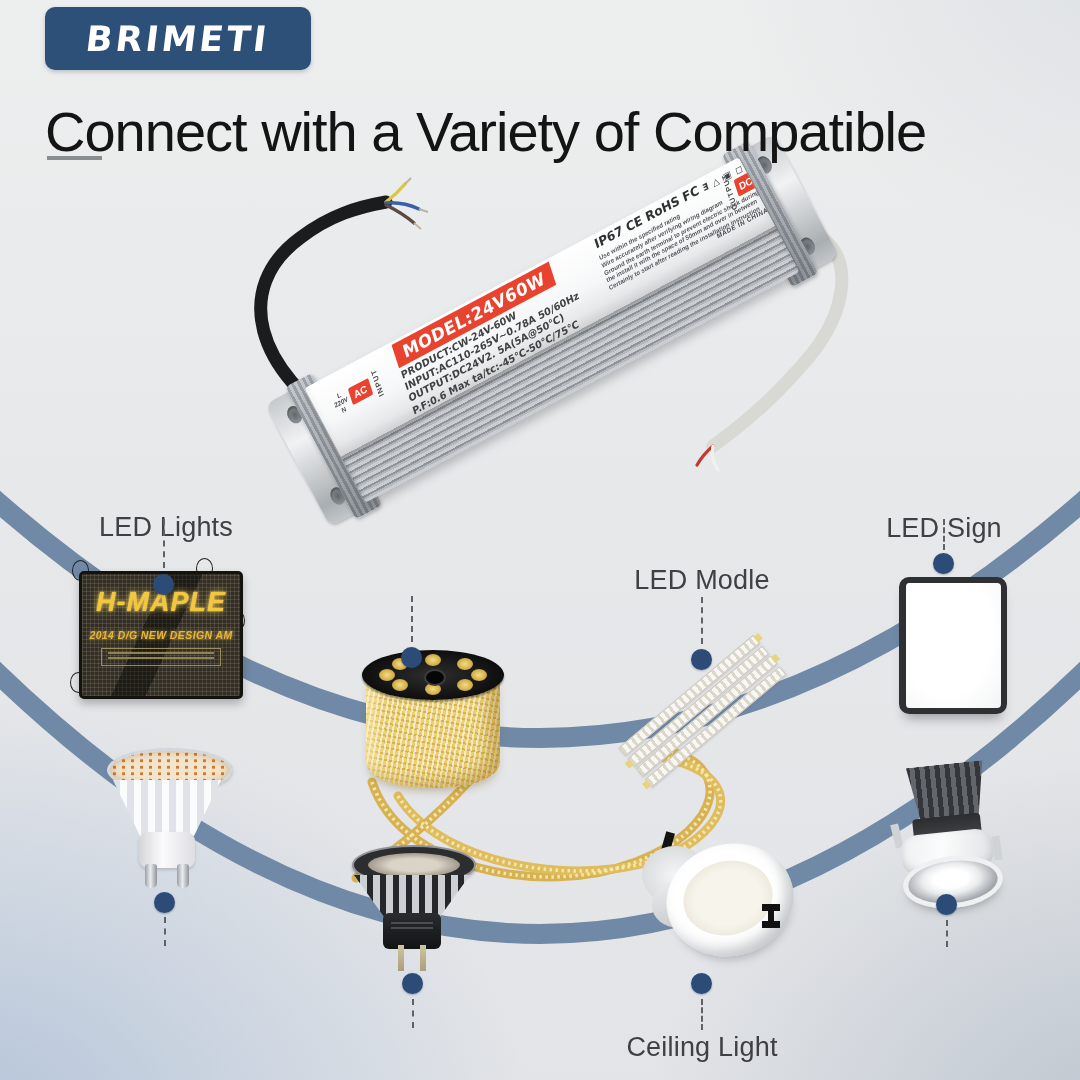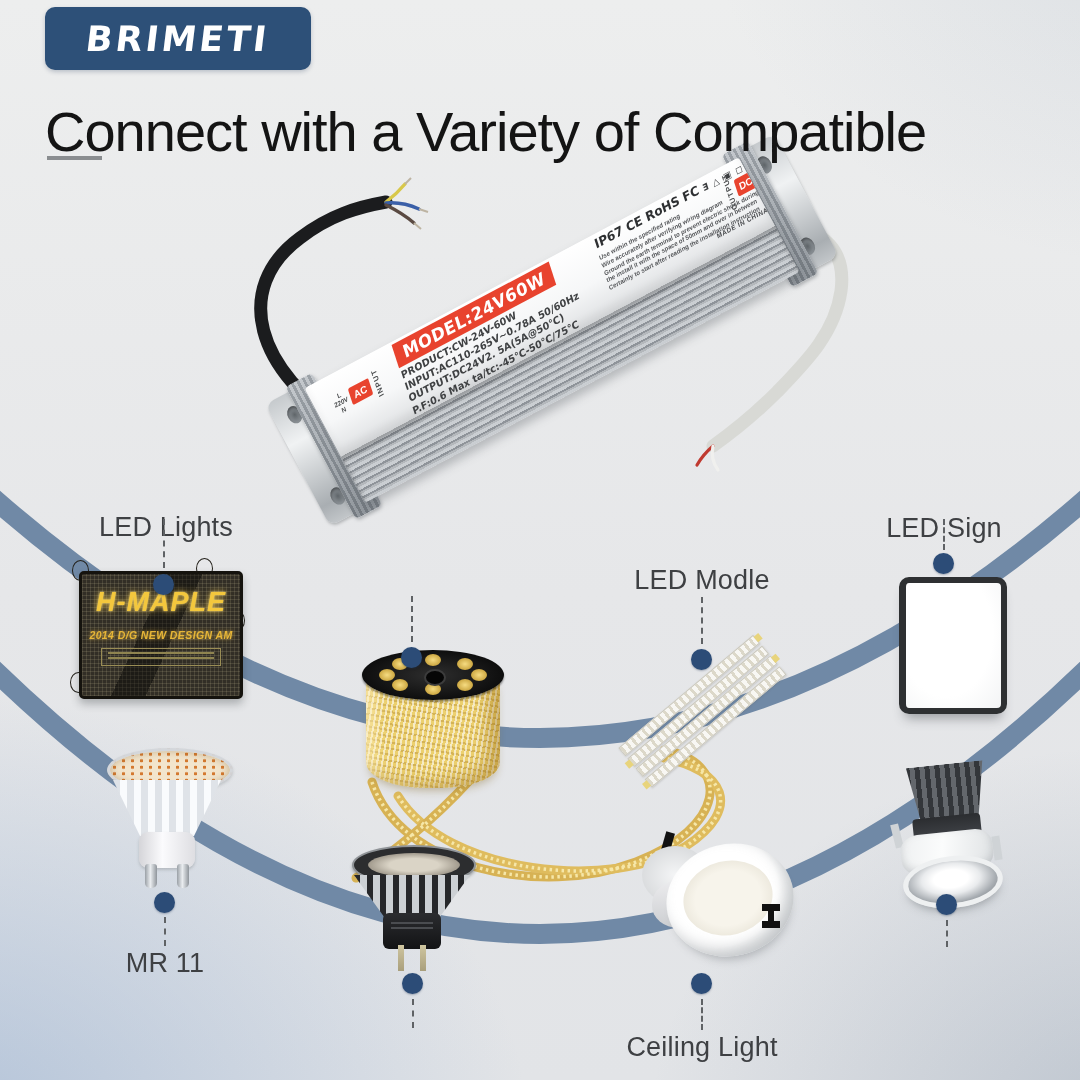--- a/index.html
+++ b/index.html
@@ -351,21 +351,20 @@
 
   <div class="abs mr11">
     <div class="mr11-face"></div>
     <div class="mr11-body"></div>
     <div class="mr11-neck"></div>
     <div class="mr11-pin p1"></div>
     <div class="mr11-pin p2"></div>
   </div>
   <div class="abs dot" style="left:154px;top:892px;"></div>
   <div class="abs dash" style="left:164px;top:917px;height:29px;"></div>
-  <div class="abs callout-label" style="left:55px;top:948px;">MR 11</div>
 
   <div class="abs mr16">
     <div class="mr16-rim"></div>
     <div class="mr16-cone"></div>
     <div class="mr16-base"></div>
     <div class="mr16-pin p1"></div>
     <div class="mr16-pin p2"></div>
   </div>
   <div class="abs dot" style="left:402px;top:973px;"></div>
   <div class="abs dash" style="left:412px;top:999px;height:29px;"></div>

